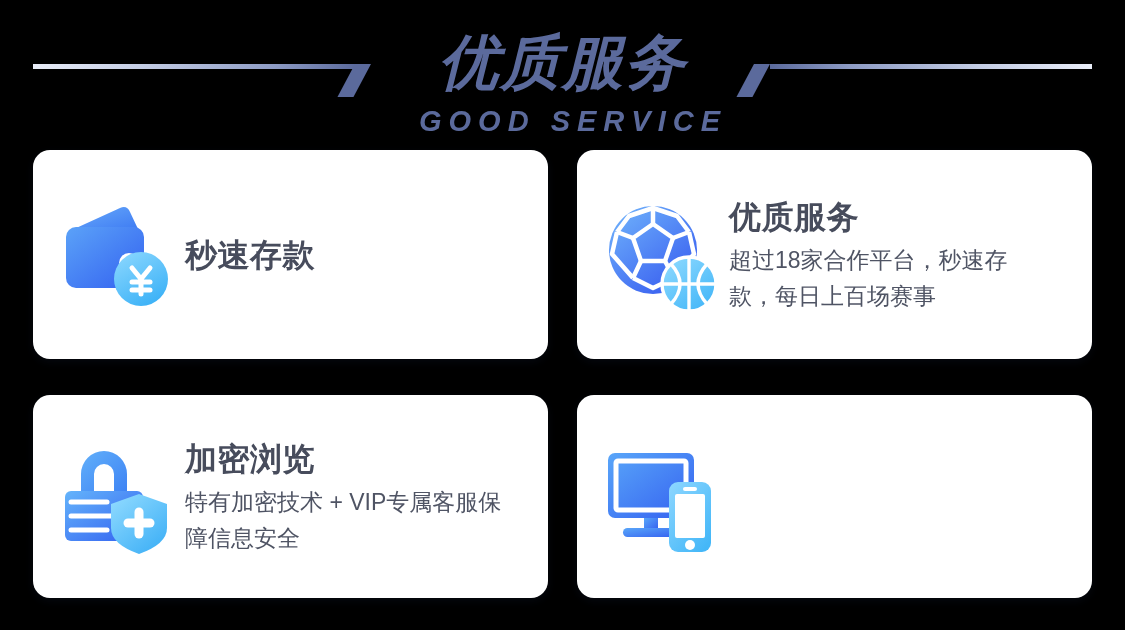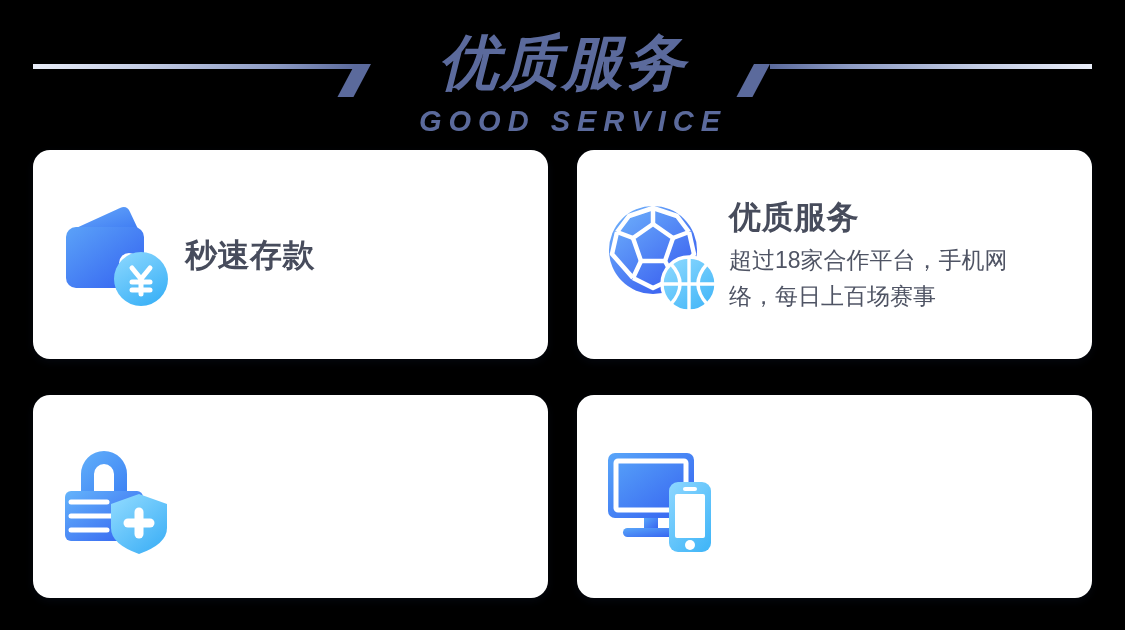--- a/index.html
+++ b/index.html
@@ -233,21 +233,21 @@
             <path d="M61 88 L115 88"></path>
             <path d="M70 68 Q88 88 70 108"></path>
             <path d="M106 68 Q88 88 106 108"></path>
           </g>
           <circle cx="88" cy="88" r="27" fill="none" stroke="#ffffff" stroke-width="3.4"></circle>
         </svg>
       </div>
     </div>
     <div class="card-text">
       <div class="card-title">优质服务</div>
-      <div class="card-desc">超过18家合作平台，手机网络，每日上百场赛事</div>
+      <div class="card-desc">超过18家合作平台，秒速存款，每日上百场赛事</div>
     </div>
   </div>
 
   <div class="card">
     <div class="card-icon">
       <div class="icon-art">
         <svg width="118" height="118" viewBox="0 0 118 118">
           <defs>
             <linearGradient id="gLock" x1="0" y1="0" x2="1" y2="1">
               <stop offset="0%" stop-color="#64b4fb"></stop>
@@ -274,20 +274,22 @@
 
           <path d="M82 56 L110 66 L110 90 Q110 106 82 116 Q54 106 54 90 L54 66 Z" fill="url(#gShield)"></path>
           <g stroke="#ffffff" stroke-width="9" stroke-linecap="round">
             <path d="M82 74 L82 96"></path>
             <path d="M71 85 L93 85"></path>
           </g>
         </svg>
       </div>
     </div>
     <div class="card-text">
+      <div class="card-title">加密浏览</div>
+      <div class="card-desc">特有加密技术 + VIP专属客服保障信息安全</div>
     </div>
   </div>
 
   <div class="card">
     <div class="card-icon">
       <div class="icon-art">
         <svg width="118" height="118" viewBox="0 0 118 118">
           <defs>
             <linearGradient id="gMon" x1="0" y1="0" x2="1" y2="1">
               <stop offset="0%" stop-color="#59a6f9"></stop>

